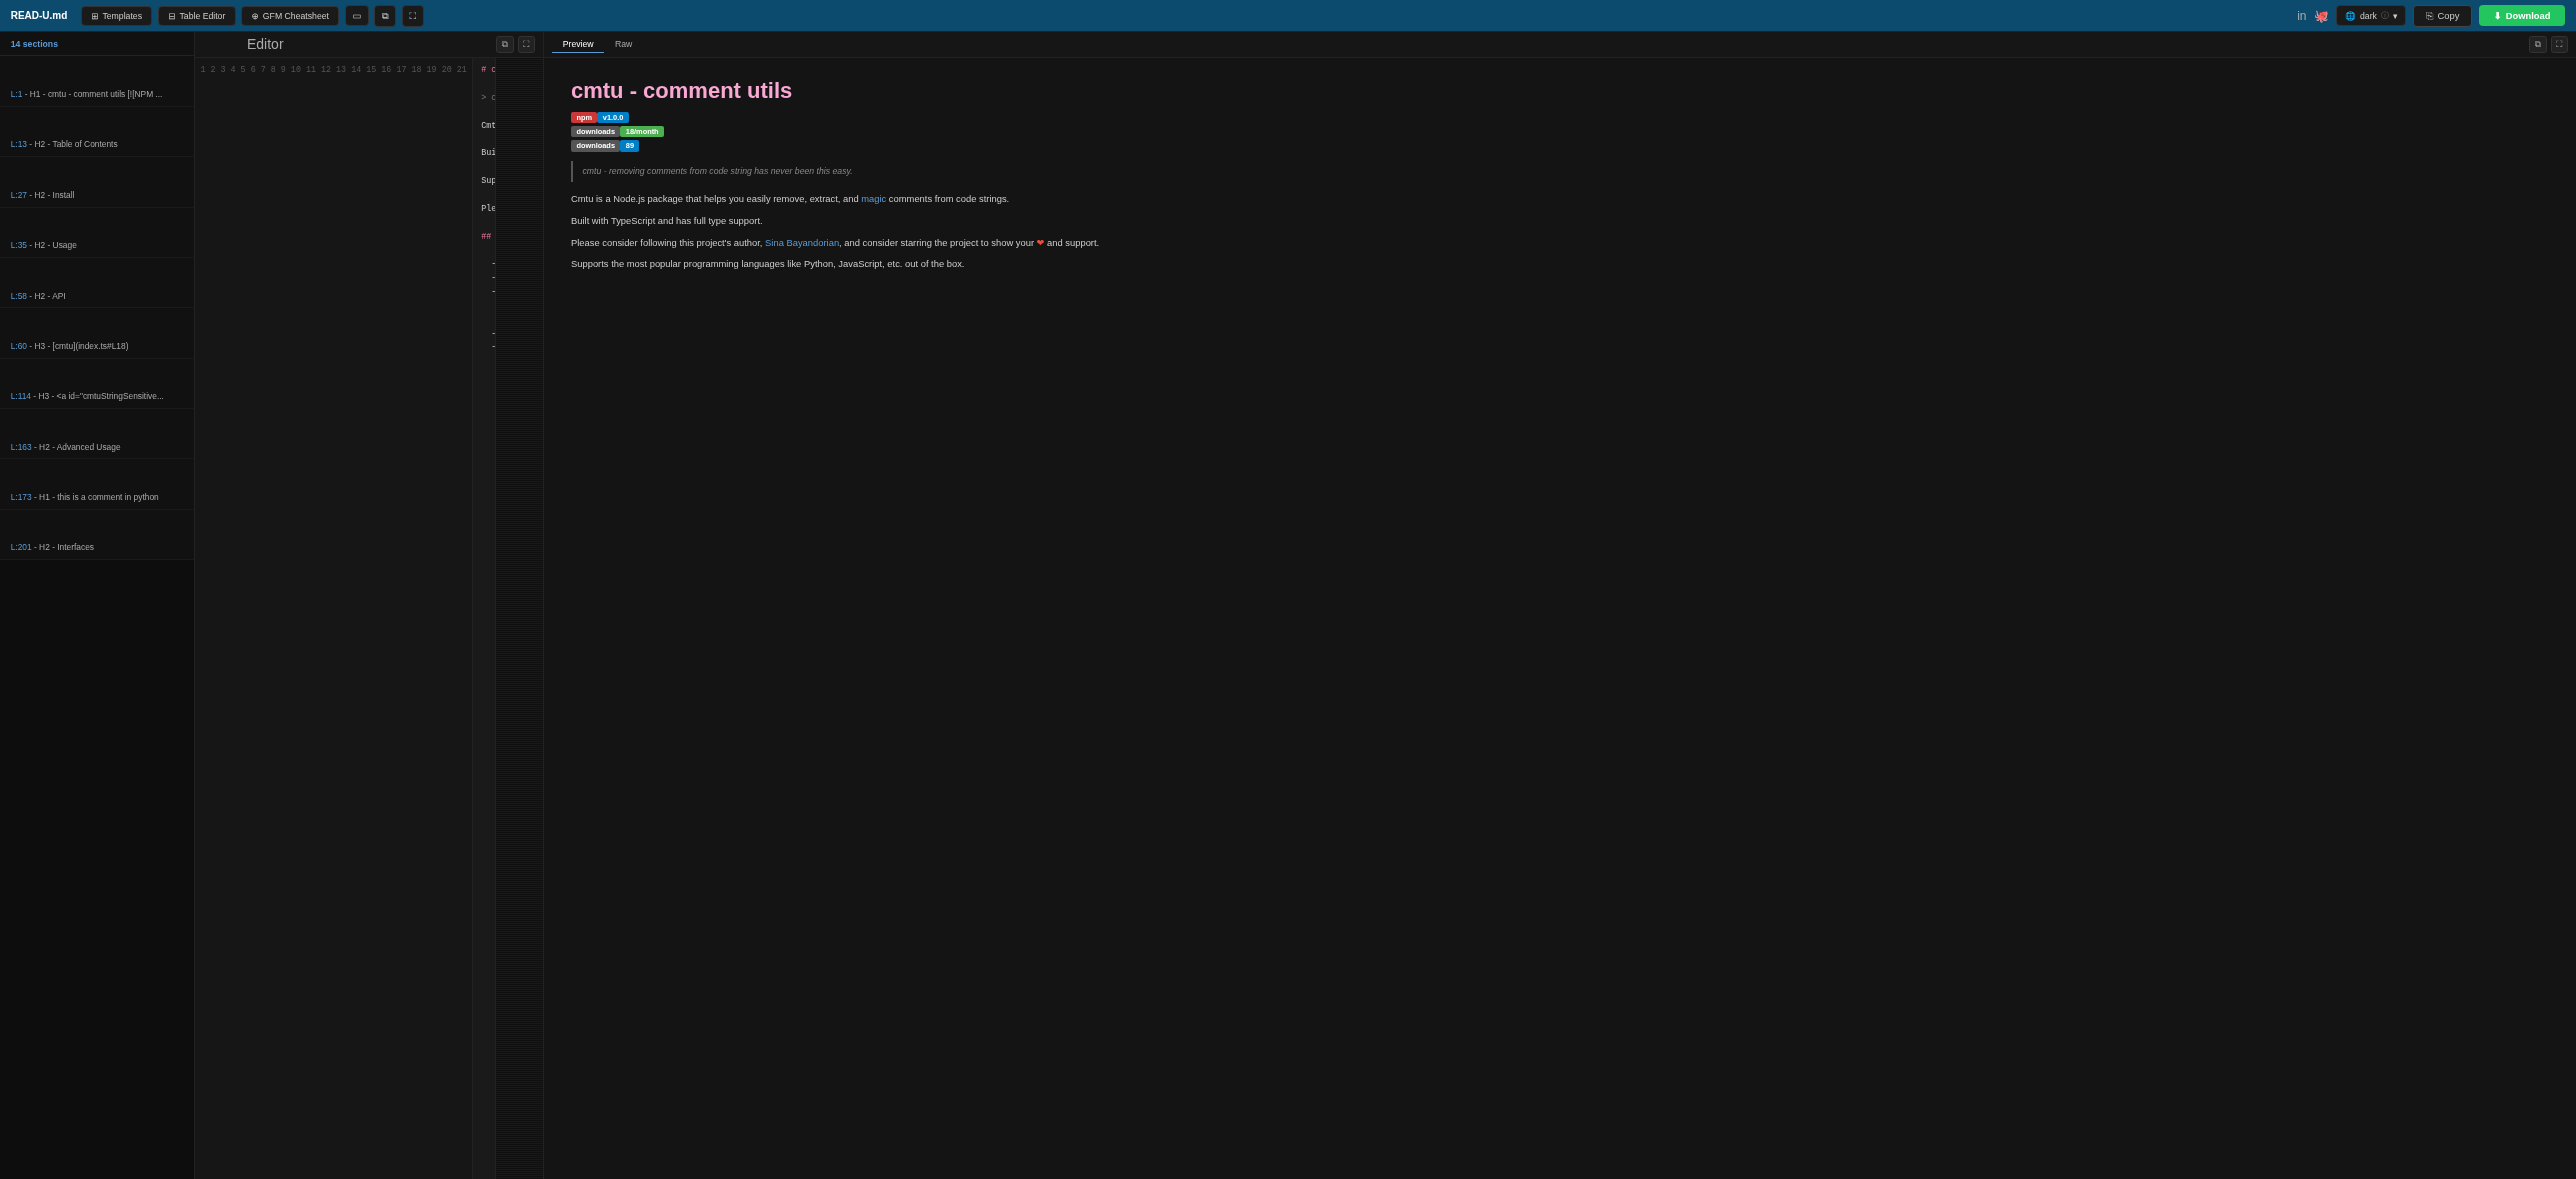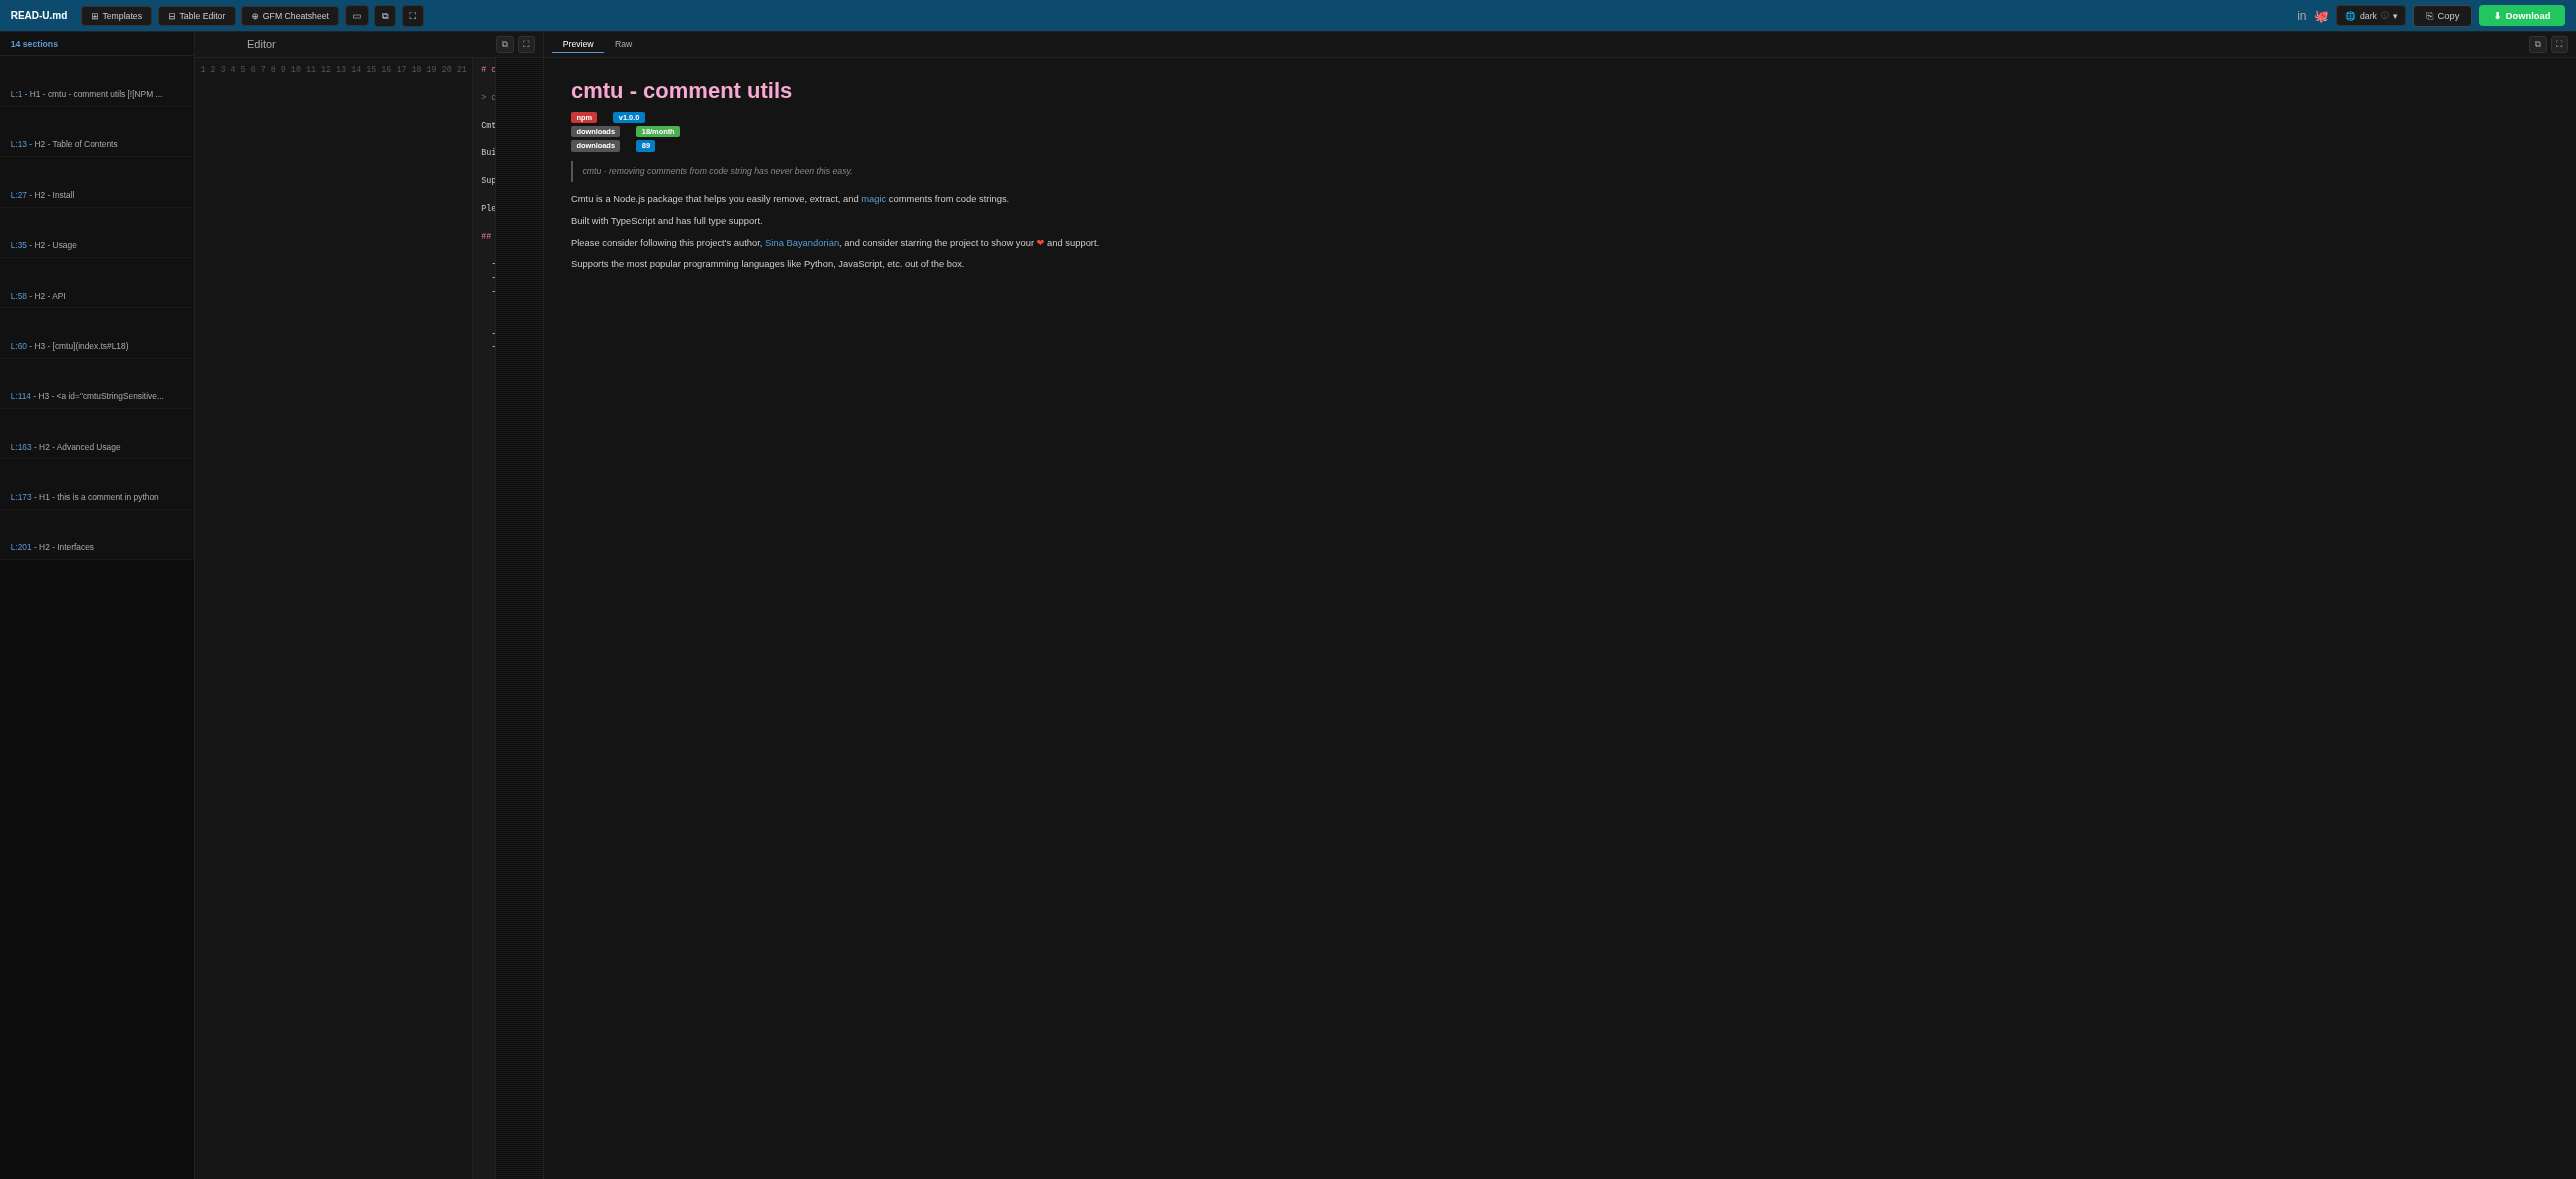--- a/index.html
+++ b/index.html
@@ -153,21 +153,21 @@
     .editor-header {
       display: flex;
       align-items: center;
       justify-content: space-between;
       background: #161616;
       padding: 4px 8px;
       border-bottom: 0.7px solid #222;
       height: 25.5px;
     }
     .editor-title {
-      font-size: 11px;
+      font-size: 14px;
       color: #aaa;
       padding-left: 44px;
     }
     .editor-actions {
       display: flex;
       gap: 4px;
     }
     .editor-action-btn {
       background: #222;
       border: 0.7px solid #333;
@@ -280,21 +280,21 @@
       display: flex;
       gap: 0;
       flex-wrap: wrap;
       margin-bottom: 9.4px;
       flex-direction: column;
       gap: 2.7px;
     }
     .badge-group {
       display: flex;
       align-items: center;
-      gap: 16px;
+      gap: 0;
     }
     .badge {
       display: inline-flex;
       align-items: center;
       padding: 1.3px 5.4px;
       font-size: 7.4px;
       border-radius: 2px;
       font-weight: 600;
     }
     .badge-npm { background: #cb3837; color: #fff; }

